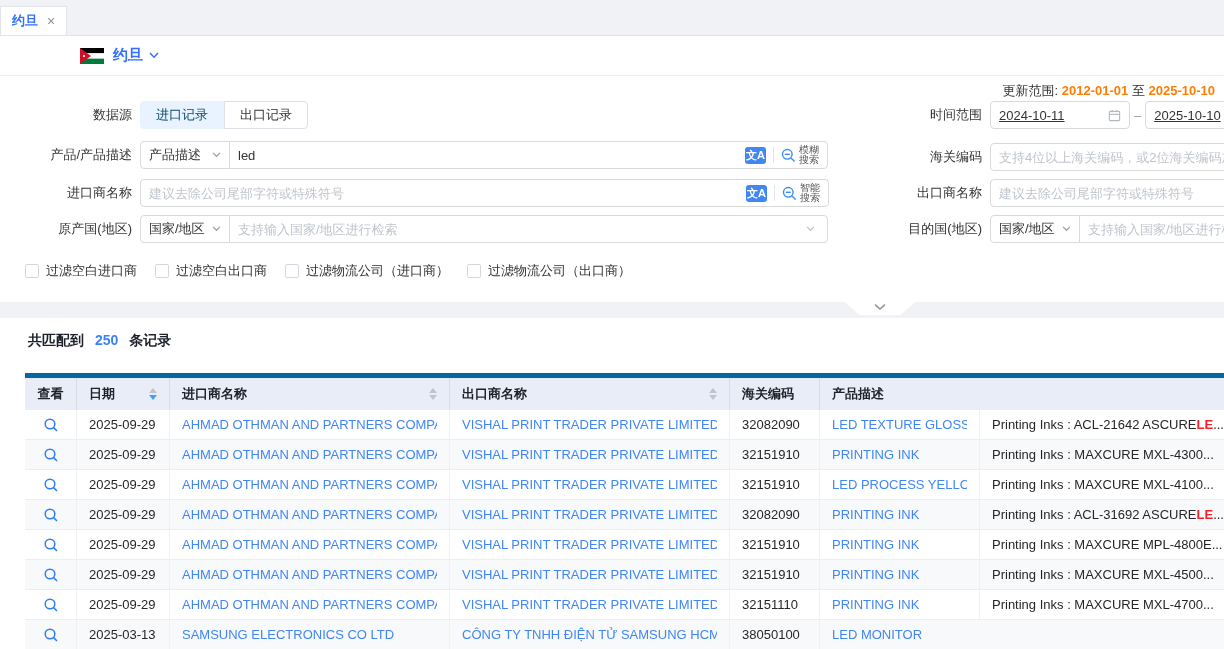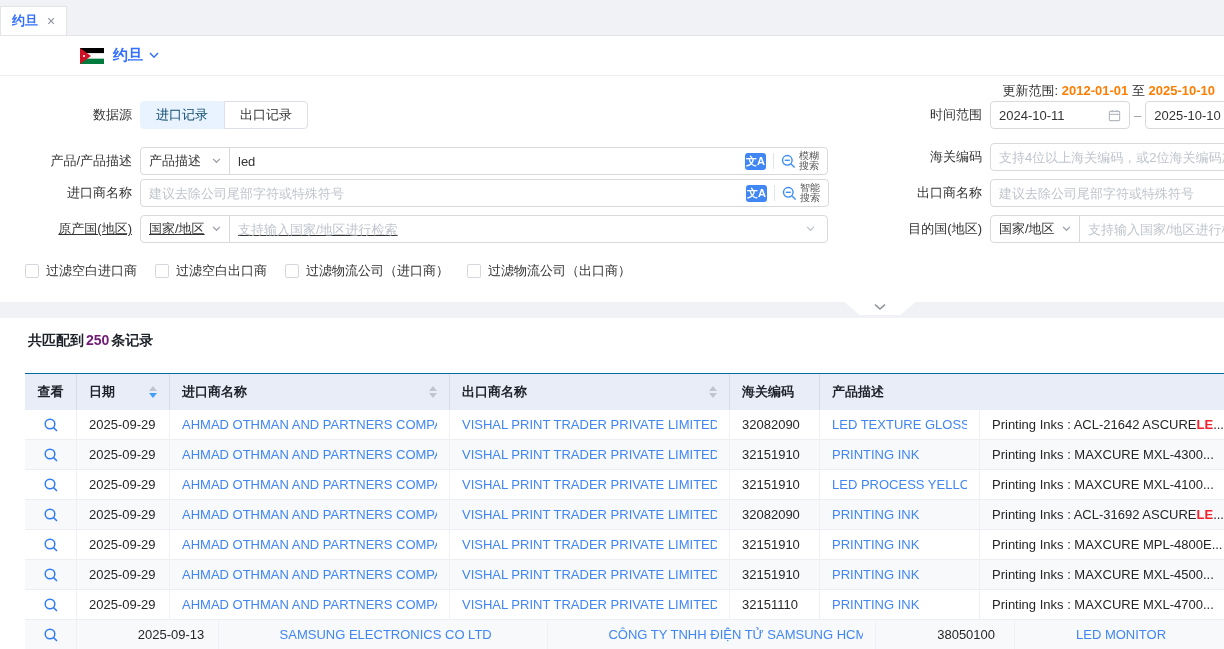--- a/index.html
+++ b/index.html
@@ -48,47 +48,47 @@
   .plain-input::placeholder { color:#bfc4cc; }
 
   .trans-icon { width:21px; height:17px; background:#4086f4; border-radius:3px; color:#fff;
     font-size:11px; line-height:17px; text-align:center; font-weight:bold; flex:0 0 auto; cursor:pointer; letter-spacing:0; }
   .vdiv { width:1px; height:16px; background:#e1e4e8; margin:0 7px; flex:0 0 auto; }
   .search-btn { display:flex; align-items:center; gap:3px; cursor:pointer; flex:0 0 auto; padding-right:2px; }
   .search-btn .stack { display:flex; flex-direction:column; font-size:10px; line-height:10px; color:#555; }
   .chev-in { margin-left:auto; margin-right:6px; flex:0 0 auto; }
 
   .datebox { height:28px; border:1px solid #d9d9d9; border-radius:4px; display:flex; align-items:center;
-    justify-content:space-between; padding:0 8px; background:#fff; }
+    justify-content:space-between; padding:0 8px; background:#fff;text-decoration:underline; }
   .date-sep { margin:0 4px; color:#999; }
 
   .update-range { position:absolute; top:6px; right:9px; white-space:nowrap; color:#333; }
   .update-range .orange { color:#ff7d00; font-weight:bold; }
 
   .cb-row { position:absolute; top:186px; left:25px; display:flex; align-items:center; gap:18px; }
   .cb-item { display:flex; align-items:center; gap:7px; cursor:pointer; }
   .cb-box { width:14px; height:14px; border:1px solid #d4d7dd; border-radius:2px; background:#fff; }
 
   .collapse-handle { position:absolute; left:843px; top:225px; width:74px; height:14px; background:#fff;
     clip-path:polygon(0 0,100% 0,77% 100%,23% 100%); display:flex; align-items:flex-start;
     justify-content:center; cursor:pointer; z-index:5; }
 
   .gap-band { position:absolute; top:302px; left:0; width:100%; height:16px; background:#f0f2f5; }
 
   
   .results { position:absolute; top:318px; left:0; width:100%; height:331px; background:#fff; }
   .summary { position:absolute; top:14px; left:28px; font-size:14px; font-weight:bold; color:#1d2129; }
-  .summary .count { color:#701a75; margin:0 2px; }
+  .summary .count { color:#3b82f6; margin:0 11px; }
 
   .tbl { position:absolute; top:55px; left:25px; right:0; }
-  .thead { display:flex; height:37px; background:#e9edf7; border-top:1px solid #0369a1; }
+  .thead { display:flex; height:37px; background:#e9edf7; border-top:5px solid #0369a1; }
   .th { display:flex; align-items:center; padding:0 12px; font-weight:bold; color:#1d2129;
     border-right:1px solid #d8dce9; white-space:nowrap; overflow:hidden; }
   .th:last-child { border-right:none; }
-  .trow { display:flex; height:30px; border-bottom:1px solid #eceef3; background:#fff;justify-content:space-between; }
+  .trow { display:flex; height:30px; border-bottom:1px solid #eceef3; background:#fff; }
   .trow.even { background:#f8f9fb; }
   .td { display:flex; align-items:center; padding:0 12px; white-space:nowrap; overflow:hidden;
     border-right:1px solid #f0f1f5; color:#262626; }
   .td:last-child { border-right:none; }
   .col-view { width:52px; flex:0 0 auto; justify-content:center; padding:0; }
   .col-date { width:93px; flex:0 0 auto; }
   .col-importer { width:280px; flex:0 0 auto; }
   .col-exporter { width:280px; flex:0 0 auto; }
   .col-hs { width:90px; flex:0 0 auto; }
   .col-product { width:160px; flex:0 0 auto; }
@@ -162,21 +162,21 @@
             <line x1="9.5" y1="1" x2="9.5" y2="3.5" stroke="#b4b8bf" stroke-width="1.2"></line>
           </svg>
         </div>
         <span class="date-sep">–</span>
         <div class="datebox" style="width:150px;">
           <span>2025-10-10</span>
         </div>
       </div>
     </div>
 
-    <div class="frow" style="top:71px; left:0;align-items:center;">
+    <div class="frow" style="top:65px; left:0;align-items:center;">
       <div class="flabel">产品/产品描述</div>
       <div class="selectbox">
         <span>产品描述</span>
         <svg width="9" height="6" viewBox="0 0 10 7">
           <polyline points="1,1 5,5 9,1" fill="none" stroke="#9aa0aa" stroke-width="1.4"></polyline>
         </svg>
       </div>
       <div class="input-group" style="width:599px;">
         <input value="led" style="">
         <span class="trans-icon">文A</span>
@@ -222,21 +222,21 @@
       </div>
     </div>
 
     <div class="rcol" style="top:103px;">
       <div class="frow" style="position:static;">
         <div class="flabel">出口商名称</div>
         <input class="plain-input" style="width: 330px;" placeholder="建议去除公司尾部字符或特殊符号">
       </div>
     </div>
 
-    <div class="frow" style="top:139px; left:0;text-decoration:underline;">
+    <div class="frow" style="top:139px; left:0;">
       <div class="flabel">原产国(地区)</div>
       <div class="selectbox">
         <span>国家/地区</span>
         <svg width="9" height="6" viewBox="0 0 10 7">
           <polyline points="1,1 5,5 9,1" fill="none" stroke="#9aa0aa" stroke-width="1.4"></polyline>
         </svg>
       </div>
       <div class="input-group" style="width:599px;">
         <input placeholder="支持输入国家/地区进行检索" style="">
         <svg class="chev-in" width="9" height="6" viewBox="0 0 10 7">
@@ -502,21 +502,21 @@
             </div>
   </div>
 
   <div class="trow even">
     <div class="td col-view">
       <svg width="16" height="16" viewBox="0 0 16 16">
         <circle cx="7" cy="7" r="4.8" fill="none" stroke="#2f7df6" stroke-width="1.5"></circle>
         <line x1="10.6" y1="10.6" x2="14" y2="14" stroke="#2f7df6" stroke-width="1.5"></line>
       </svg>
     </div>
-    <div class="td col-date">2025-09-13</div>
+    <div class="td col-date">2025-03-13</div>
     <div class="td col-importer">
               <a class="cell-link">SAMSUNG ELECTRONICS CO LTD</a>
             </div>
     <div class="td col-exporter">
               <a class="cell-link">CÔNG TY TNHH ĐIỆN TỬ SAMSUNG HCMC...</a>
             </div>
     <div class="td col-hs">38050100</div>
     <div class="td col-product">
               <a class="cell-link">LED MONITOR</a>
             </div>

